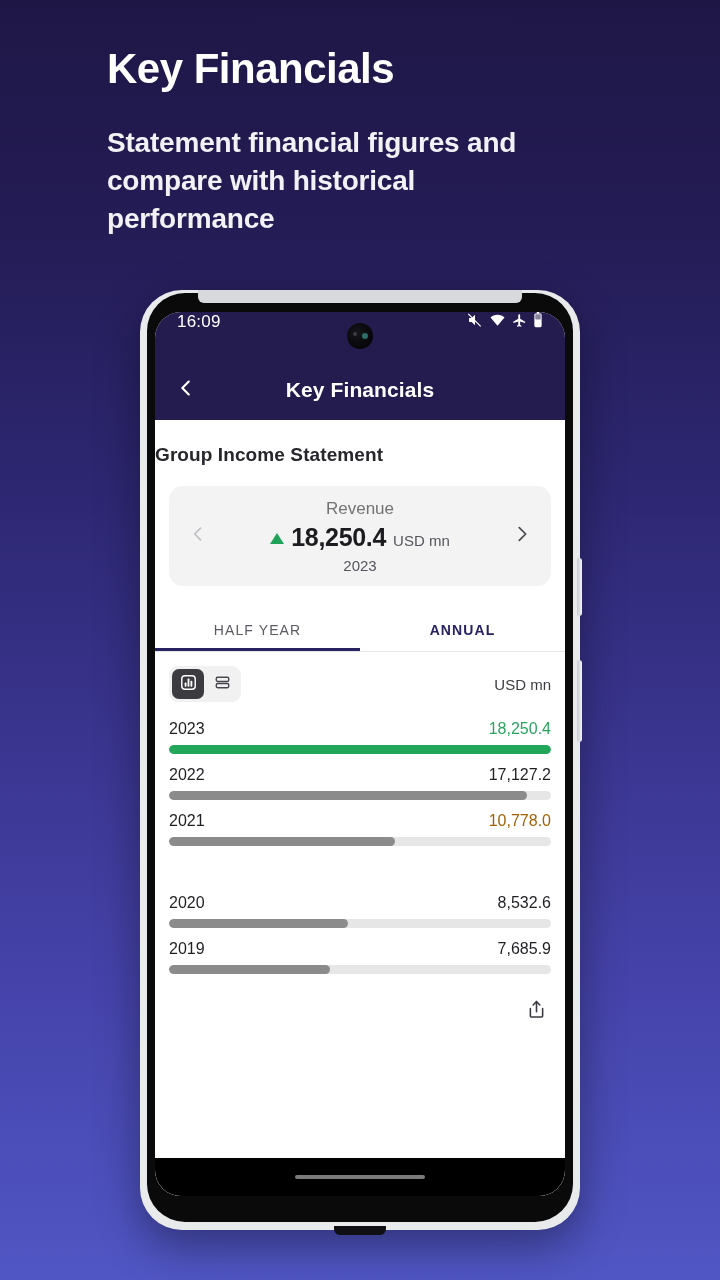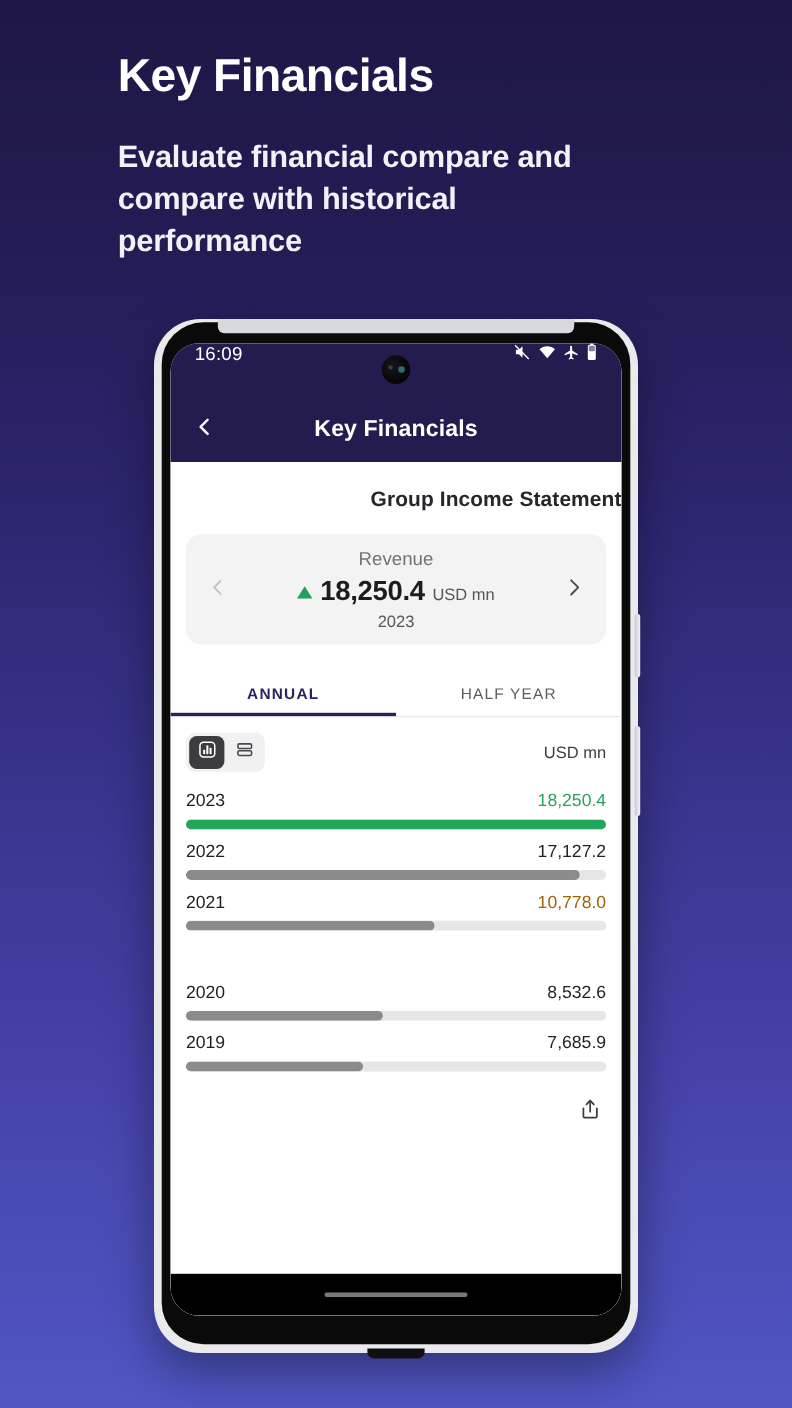--- a/index.html
+++ b/index.html
@@ -101,21 +101,21 @@
   .appbar-title {
     position:absolute; left:0; right:0; text-align:center;
     color:#ffffff; font-size:21px; font-weight:bold; letter-spacing:.1px;
     pointer-events:none;
   }
 
   
   .content { background:#ffffff; height:776px; position:relative; }
 
   .section-title {
-    text-align:right; font-size:19px; font-weight:bold; color:#26262b;
+    text-align:left; font-size:19px; font-weight:bold; color:#26262b;
     padding:24px 0 0 0; letter-spacing:.1px;
   }
 
   
   .metric-card {
     margin:20px 14px 0 14px;
     background:#f3f3f4;
     border-radius:14px;
     height:100px;
     display:flex; align-items:center; justify-content:space-between;
@@ -202,21 +202,21 @@
   .phone-chin-speaker {
     position:absolute; left:50%; transform:translateX(-50%); bottom:-5px;
     width:52px; height:9px; background:#101014; border-radius:0 0 6px 6px;
   }
 </style>
 </head>
 <body>
 
 <div class="promo">
   <div class="promo-title">Key Financials</div>
-  <div class="promo-sub">Evaluate financial compare and compare with historical performance</div>
+  <div class="promo-sub">Statement financial figures and compare with historical performance</div>
 </div>
 
 <div class="phone">
   <div class="phone-bezel"></div>
   <div class="phone-top-notchbar"></div>
   <div class="side-btn b1"></div>
   <div class="side-btn b2"></div>
   <div class="phone-chin-speaker"></div>
 
   <div class="screen">
@@ -288,22 +288,22 @@
         <div class="chev">
           <span>
             <svg width="22" height="22" viewBox="0 0 24 24" fill="none" stroke="#4a4a50" stroke-width="1.9" stroke-linecap="round" stroke-linejoin="round">
               <polyline points="9 5 16 12 9 19"></polyline>
             </svg>
           </span>
         </div>
       </div>
 
       <div class="tabs">
+        <div class="tab inactive">HALF YEAR</div>
         <div class="tab active">ANNUAL</div>
-        <div class="tab inactive">HALF YEAR</div>
         <div class="tabs-underline"></div>
       </div>
       <div class="tabs-divider"></div>
 
       <div class="toolbar">
         <div class="view-toggle">
           <div class="vt-btn sel">
             <span>
               <svg width="17" height="17" viewBox="0 0 24 24" fill="none">
                 <rect x="2.5" y="2.5" width="19" height="19" rx="4.5" stroke="#ffffff" stroke-width="2"></rect>

